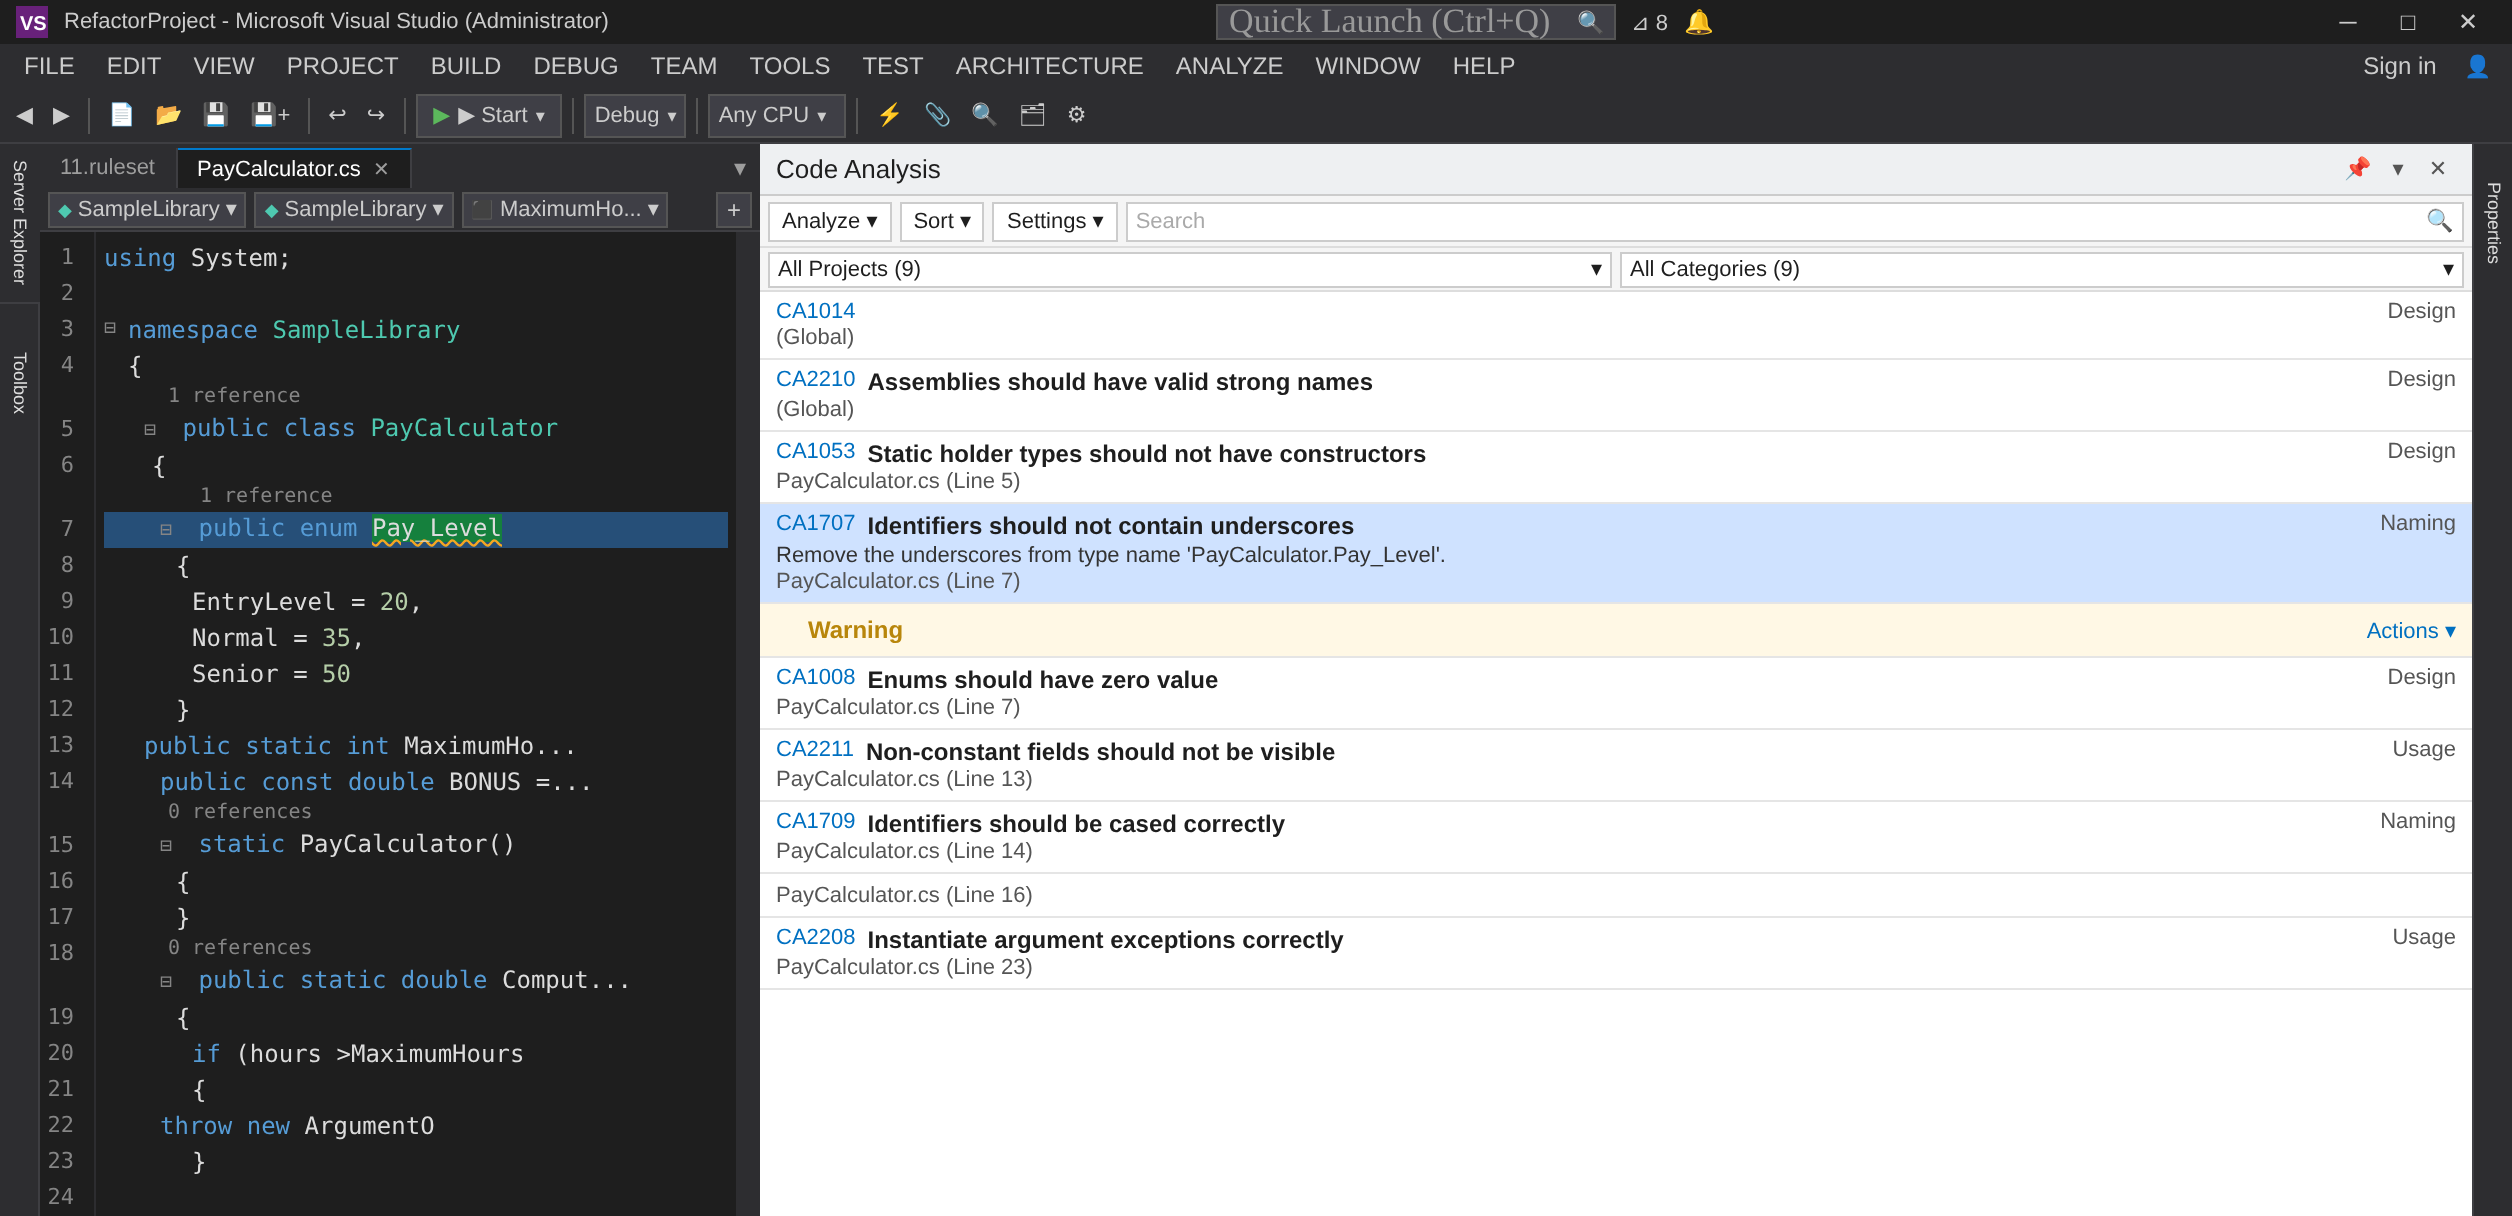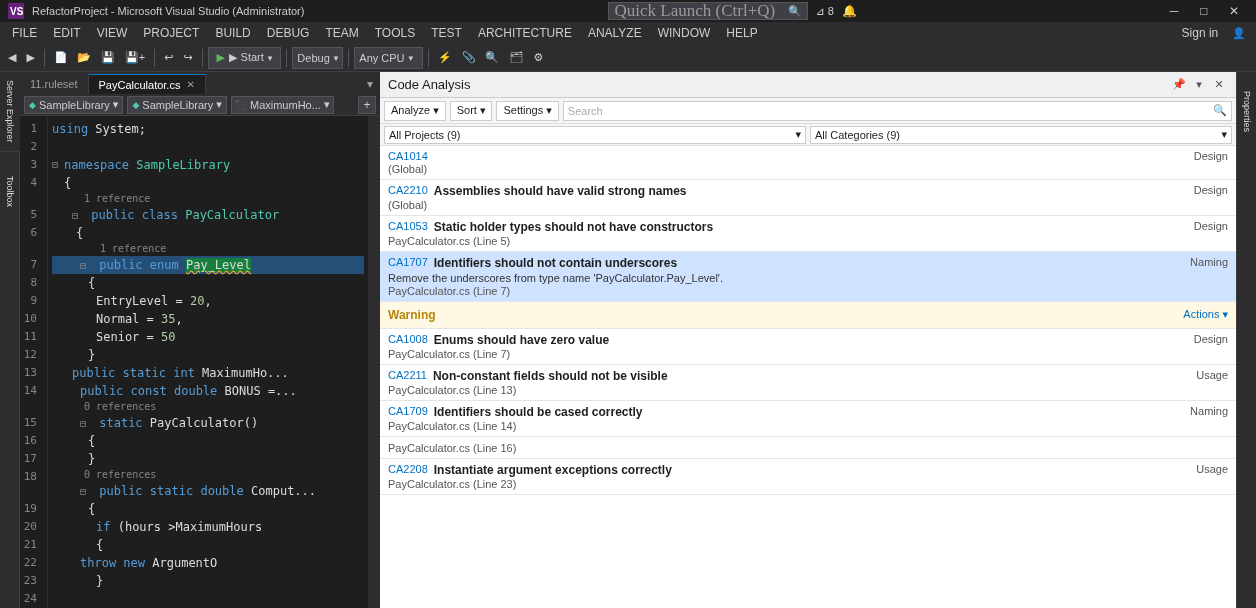--- a/index.html
+++ b/index.html
@@ -74,21 +74,21 @@
     #ca-results { flex: 1; overflow-y: auto; background: #fff; }
     .ca-item { border-bottom: 1px solid #e5e5e5; padding: 4px 8px; cursor: pointer; }
     .ca-item.selected { background: #cfe2ff; }
     .ca-item.warning-item { background: #fff8e5; }
     .ca-item-header { display: flex; align-items: flex-start; }
     .ca-id { color: #0070c1; font-size: 11px; margin-right: 6px; }
     .ca-desc { font-size: 12px; font-weight: bold; color: #1e1e1e; flex: 1; }
     .ca-category { font-size: 11px; color: #555; margin-left: auto; padding-left: 8px; white-space: nowrap; }
     .ca-location { font-size: 11px; color: #555; margin-top: 1px; }
     .ca-extra { font-size: 11px; color: #333; margin-top: 2px; }
-    .ca-warning-row { display: flex; justify-content: space-between; padding: 2px 0; }
+    .ca-warning-row { display: flex; align-items: center; justify-content: space-between; padding: 2px 0; margin-left: 16px; }
     .ca-warning-text { color: #b8860b; font-size: 12px; font-weight: bold; }
     .ca-actions-link { color: #0070c1; font-size: 11px; cursor: pointer; text-decoration: none; }
 
     
     #right-sidebar { width: 20px; background: #2d2d30; display: flex; flex-direction: column; border-left: 1px solid #3e3e42; }
     .right-side-icon { width: 20px; height: 80px; display: flex; align-items: center; justify-content: center; color: #ccc; font-size: 9px; cursor: pointer; writing-mode: vertical-rl; }
 
     
     .expand-icon { color: #858585; width: 12px; display: inline-block; font-size: 10px; }
   </style>

